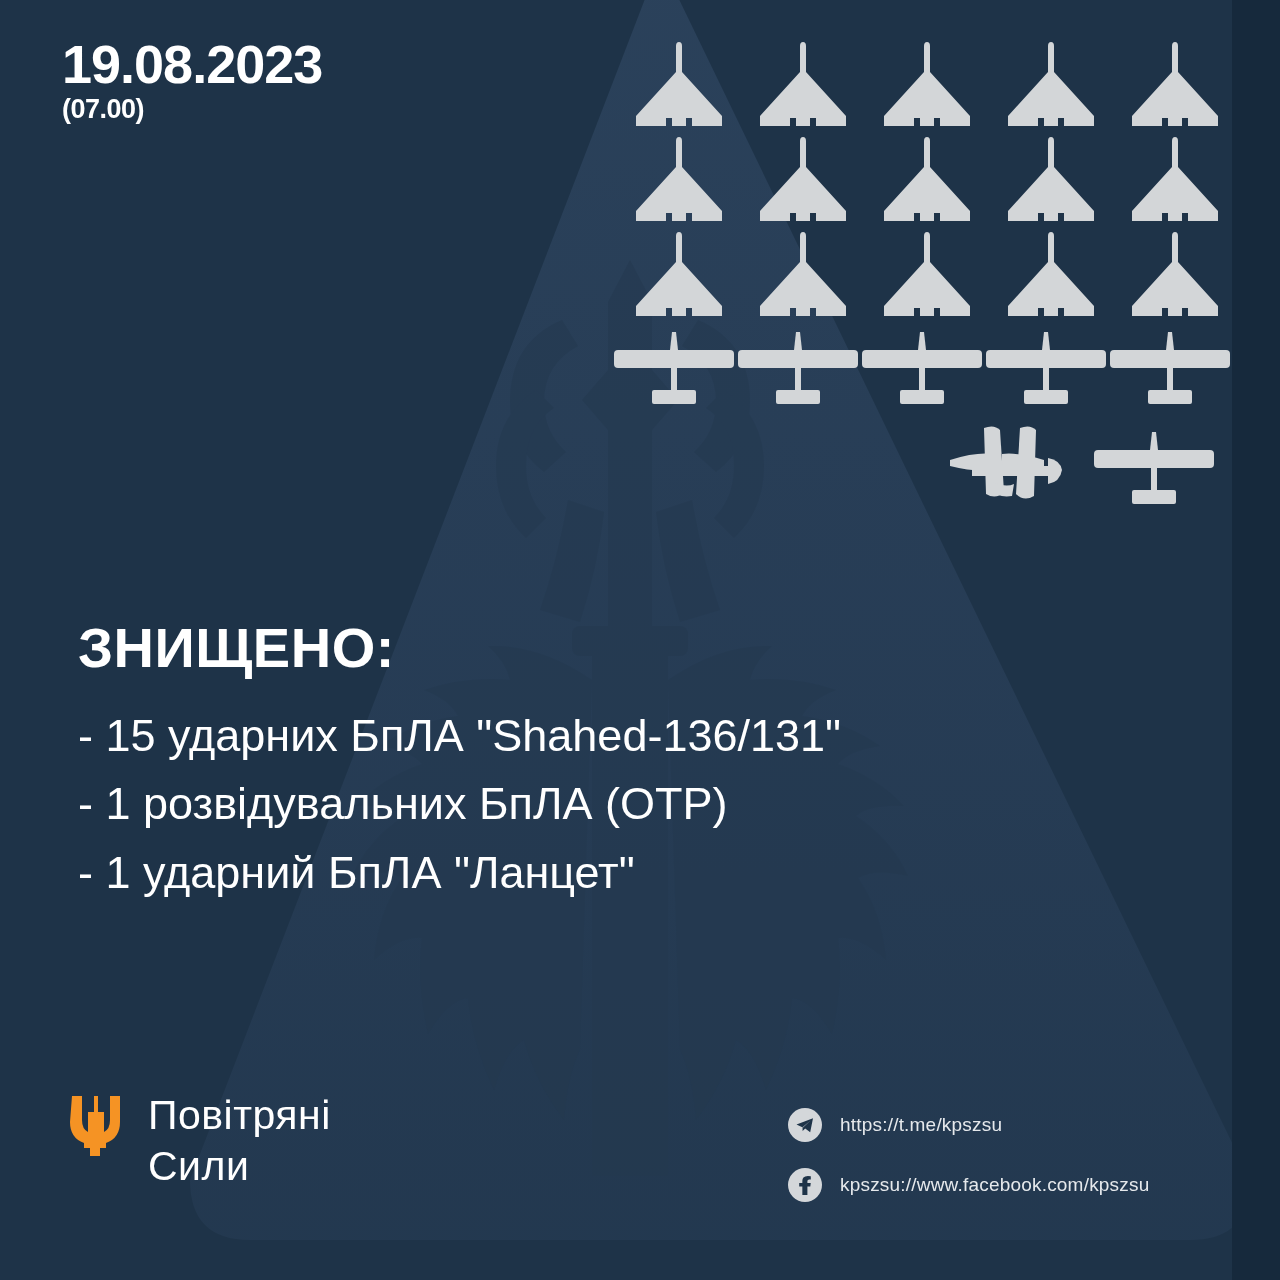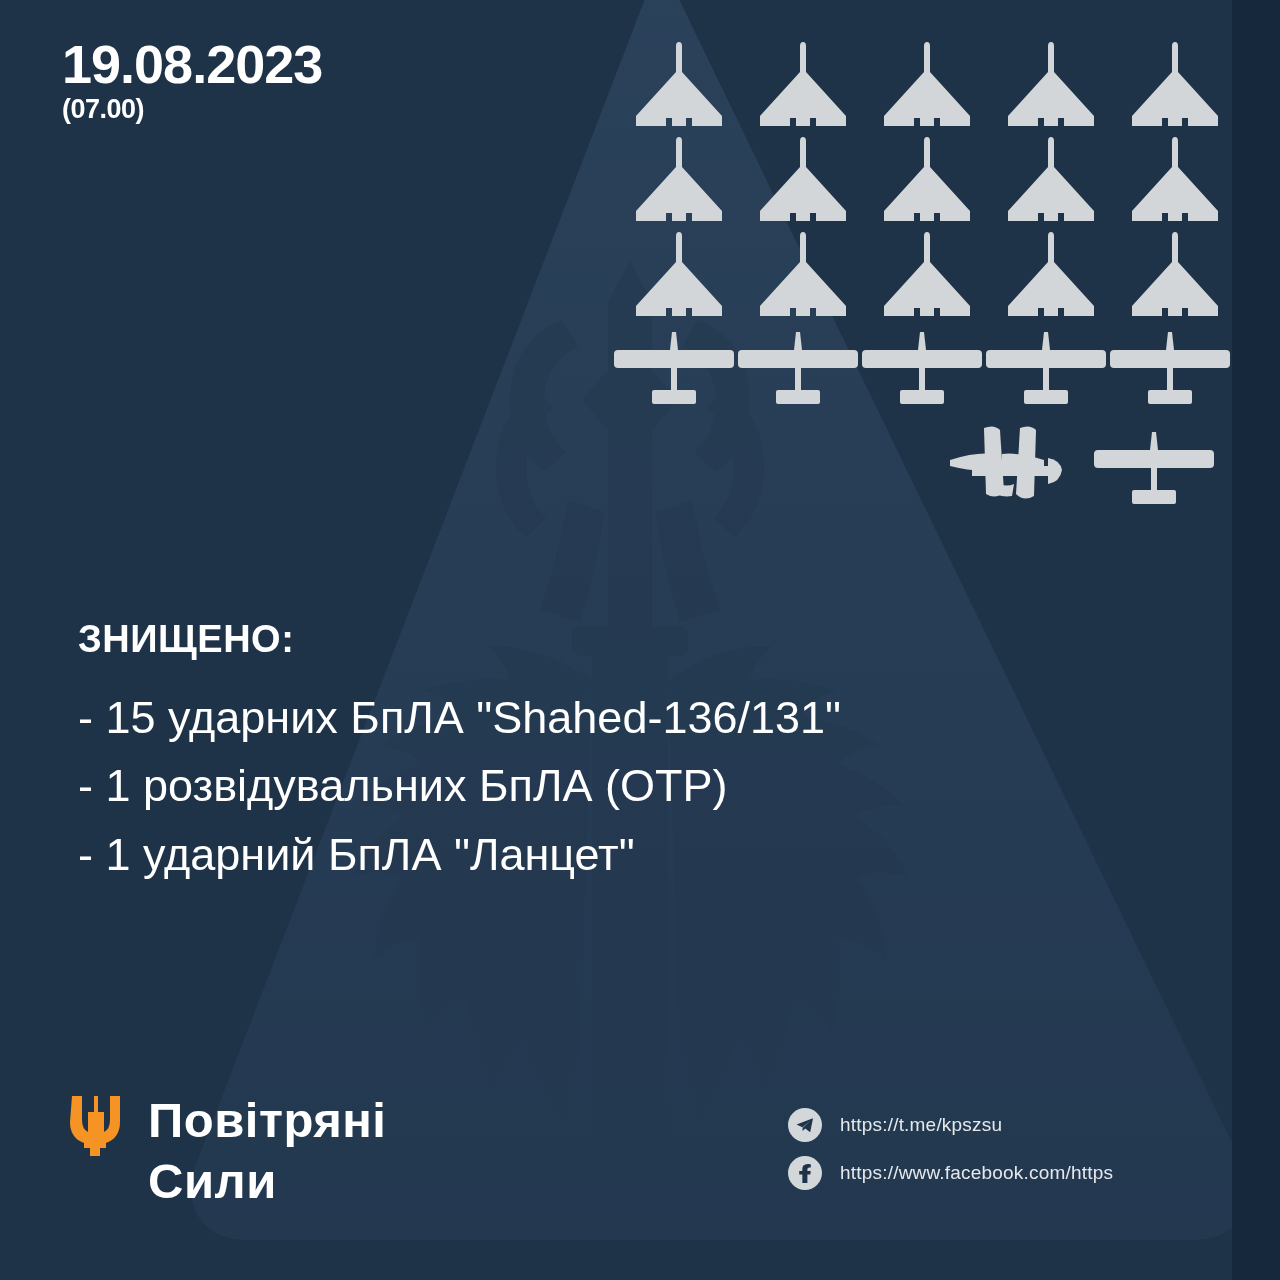--- a/index.html
+++ b/index.html
@@ -83,21 +83,21 @@
   .ic-lancet { width: 124px; height: 86px; }
 
   
   .list-block {
     position: absolute;
     left: 78px;
     top: 620px;
     width: 1140px;
   }
   .list-title {
-    font-size: 38px;
+    font-size: 56px;
     font-weight: 700;
     letter-spacing: 0.5px;
     line-height: 1.0;
     margin-bottom: 26px;
   }
   .list-item {
     font-size: 45px;
     font-weight: 400;
     line-height: 1.52;
     white-space: nowrap;
@@ -108,38 +108,38 @@
   .brand {
     position: absolute;
     left: 70px;
     top: 1090px;
     display: flex;
     align-items: flex-start;
     gap: 26px;
   }
   .trident { width: 52px; height: 62px; margin-top: 4px; }
   .brand-name {
-    font-size: 49px;
-    font-weight: 700;
+    font-size: 41px;
+    font-weight: 400;
     line-height: 1.24;
     white-space: pre-line;
     letter-spacing: 0.5px;
   }
 
   .socials {
     position: absolute;
     right: 64px;
     top: 1108px;
     width: 380px;
   }
   .social-row {
     display: flex;
     align-items: center;
     gap: 18px;
-    margin-bottom: 14px;
+    margin-bottom: 26px;
   }
   .social-row:last-child { margin-bottom: 0; }
   .social-badge {
     width: 34px;
     height: 34px;
     border-radius: 50%;
     background: #d4d7da;
     flex: 0 0 34px;
     display: flex;
     align-items: center;
@@ -385,17 +385,17 @@
         </svg>
       </span>
       <span class="social-url">https://t.me/kpszsu</span>
     </div>
     <div class="social-row">
       <span class="social-badge">
         <svg width="22" height="22" viewBox="0 0 22 22" aria-hidden="true">
           <path d="M13.4 21 V12.4 h2.9 l0.45 -3.4 h-3.35 V6.9 q0 -1.5 1.8 -1.5 h1.6 V2.3 q-1.4 -0.25 -2.9 -0.25 q-3 0 -4.45 1.5 q-1.1 1.15 -1.1 3.3 V9 H5.2 v3.4 h3.15 V21 Z" fill="#1e3348"></path>
         </svg>
       </span>
-      <span class="social-url">https://www.facebook.com/https</span>
+      <span class="social-url">kpszsu://www.facebook.com/kpszsu</span>
     </div>
   </div>
 
 </div>
 
 </body></html>

